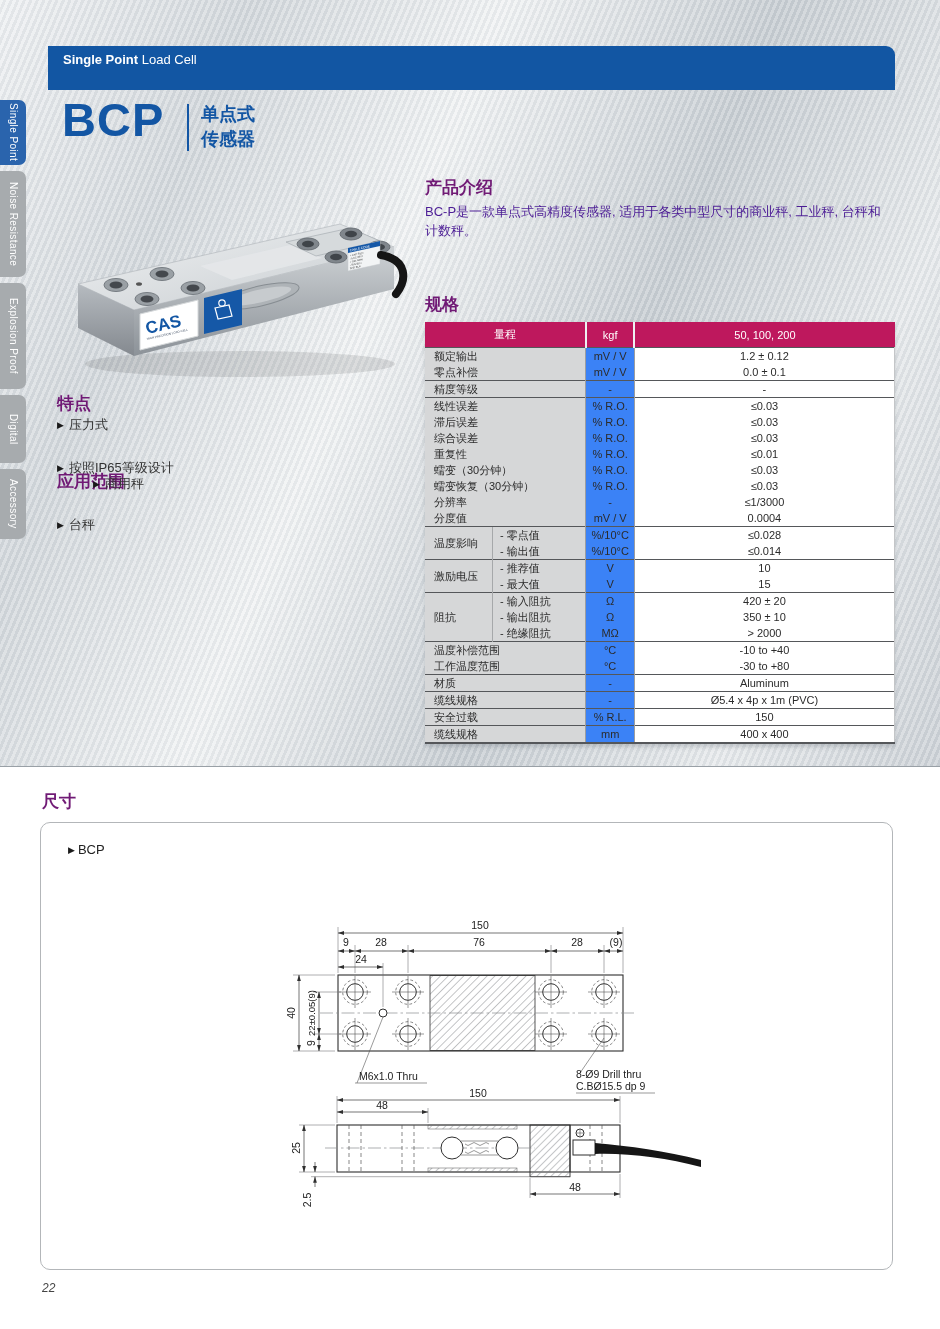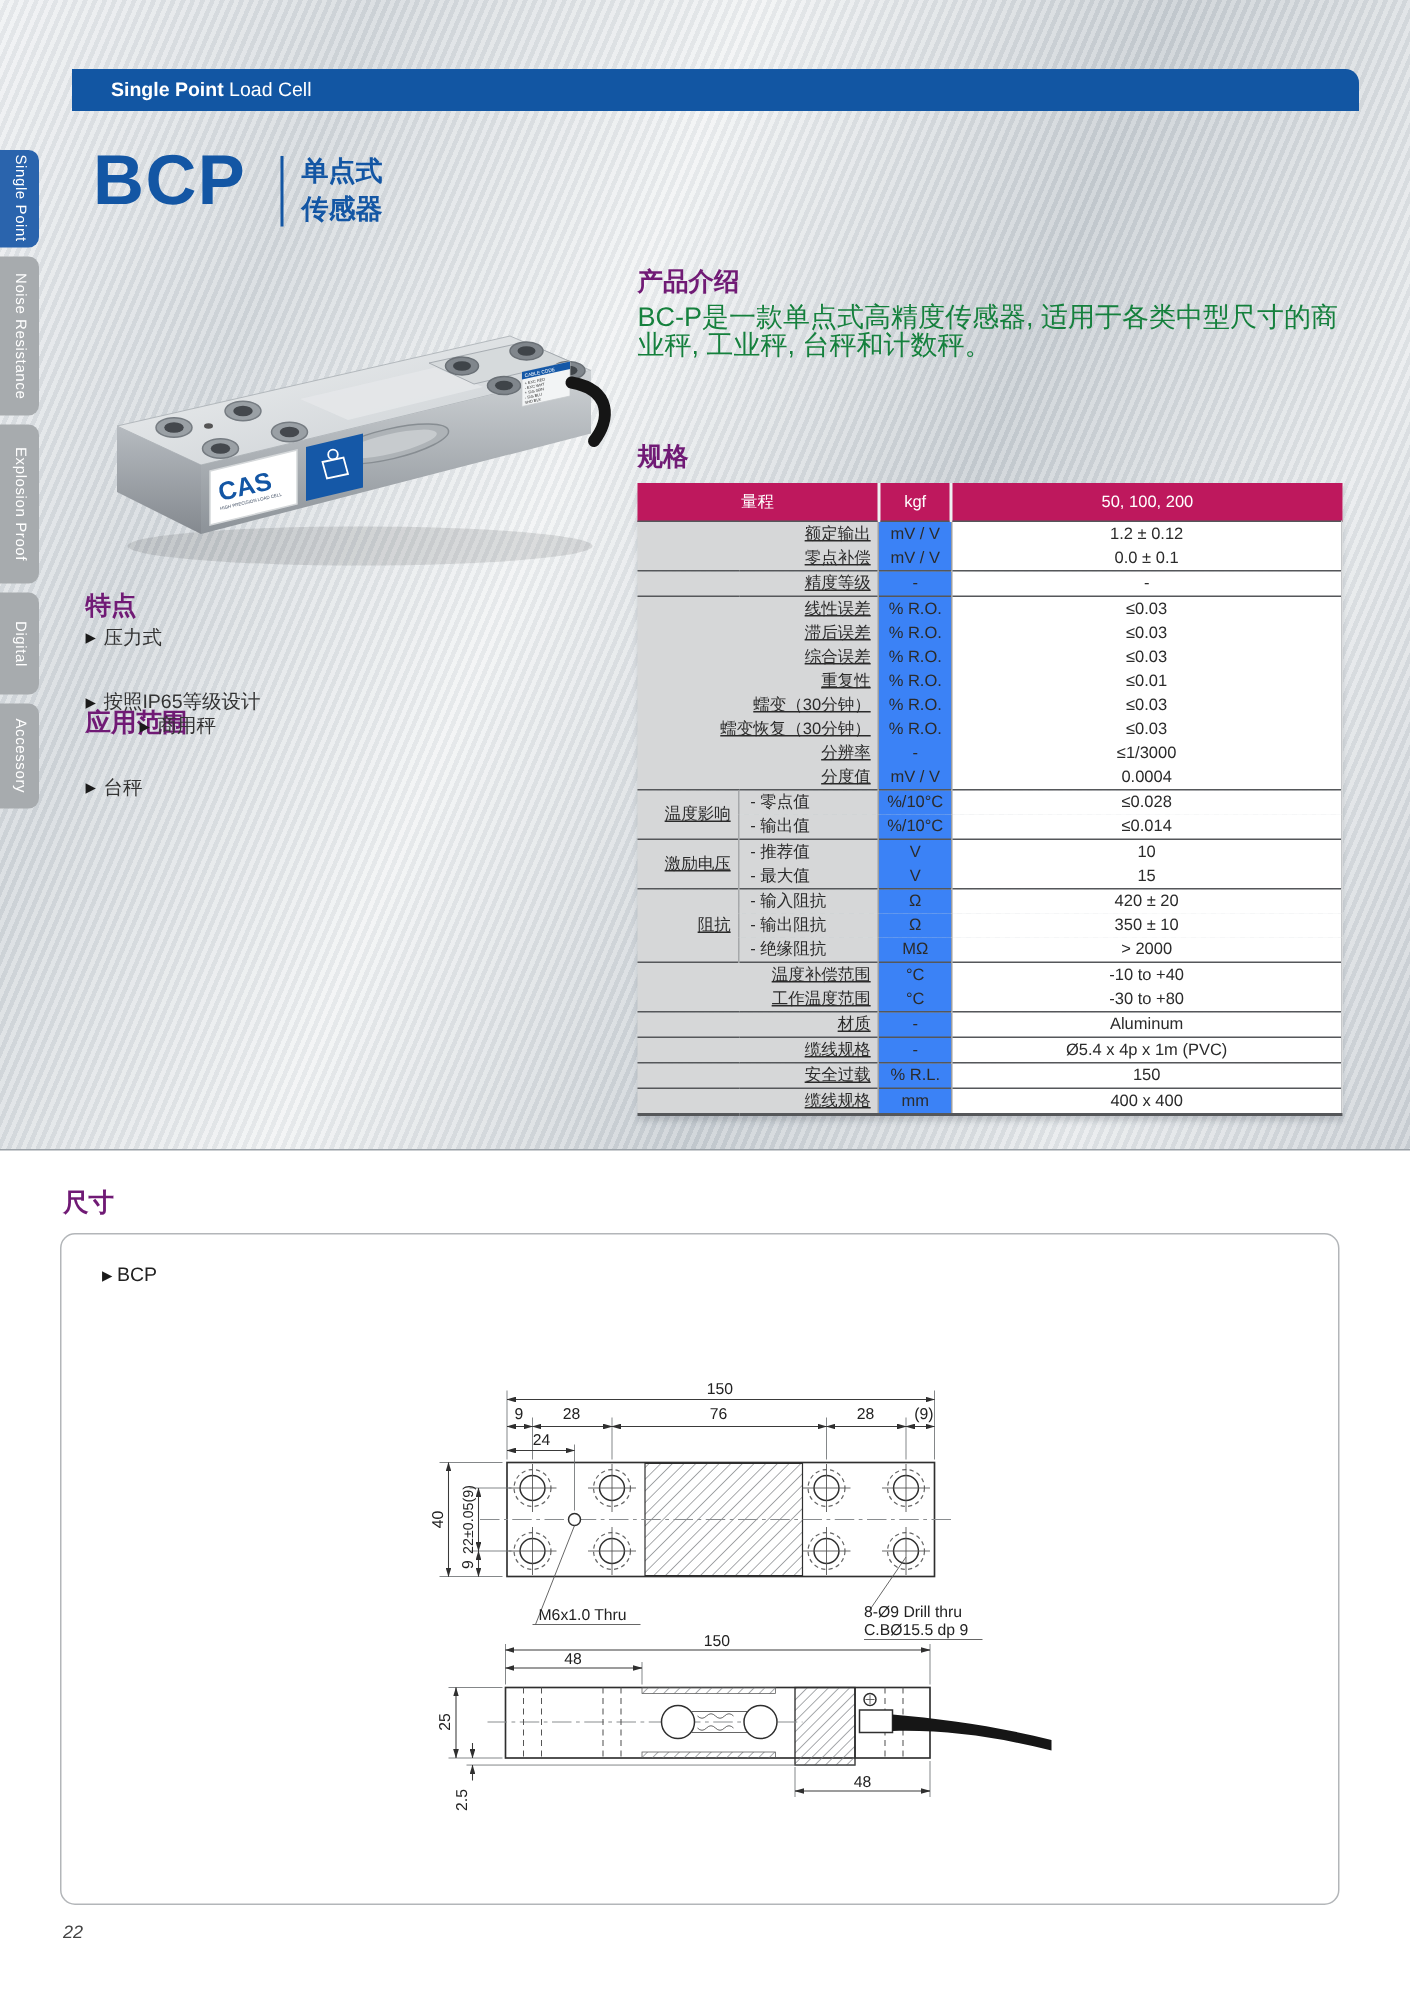--- a/index.html
+++ b/index.html
@@ -6,23 +6,23 @@
   body{width:940px;height:1329px;position:relative;background:#fff;
        font-family:"Liberation Sans","DejaVu Sans",sans-serif;overflow:hidden;}
 
   
   .metal{position:absolute;left:0;top:0;width:940px;height:766px;
     background:
       repeating-linear-gradient(113deg, rgba(255,255,255,.20) 0 3px, rgba(135,145,155,.10) 3px 6px),
       linear-gradient(113deg,#eff1f3 0%,#d3d8dc 20%,#f1f3f4 40%,#c7cdd2 62%,#e7eaec 82%,#ccd1d6 100%);
     border-bottom:1px solid #99a0a6;}
 
-  .header-bar{position:absolute;left:48px;top:46px;width:832px;height:28px;
+  .header-bar{position:absolute;left:48px;top:46px;width:832px;height:44px;
     background:#1256a3;border-radius:0 9px 0 0;color:#fff;font-size:13px;
-    line-height:28px;padding-left:26px;}
+    line-height:28px;padding-left:15px;}
   .header-bar .t-bold{font-weight:bold;}
 
   .tab{position:absolute;left:0;width:26px;border-radius:0 7px 7px 0;color:#fff;
     writing-mode:vertical-rl;display:flex;align-items:center;justify-content:center;
     font-size:10px;letter-spacing:.4px;}
   .tab-active{background:#2a64ad;}
   .tab-inactive{background:#a7abae;}
   #tab-single{top:100px;height:65px;}
   #tab-noise{top:171px;height:106px;}
   #tab-explosion{top:283px;height:106px;}
@@ -35,37 +35,37 @@
   .model-sub{position:absolute;left:201px;top:102px;color:#1356a4;font-size:18px;
     font-weight:bold;line-height:25px;}
 
   .sec-heading{position:absolute;color:#701a75;font-size:17px;font-weight:bold;}
   #intro-h{left:425px;top:176px;}
   #spec-h{left:425px;top:293px;}
   #feat-h{left:57px;top:392px;}
   #app-h{left:57px;top:470px;}
   #dims-h{left:42px;top:790px;}
 
-  .intro-text{position:absolute;left:425px;top:202px;width:468px;font-size:18px;
-    color:#15803d;line-height:19px;}
+  .intro-text{position:absolute;left:425px;top:202px;width:468px;font-size:13px;
+    color:#4c1d95;line-height:19px;}
 
   .bullet-item{position:absolute;left:57px;font-size:13px;color:#333;}
   .bullet-item .tri{font-size:9px;color:#1a1a1a;margin-right:5px;vertical-align:1px;}
   #feat-1{top:416px;} #feat-2{top:435px;margin-top:24px;}
   #app-1{top:475px;padding-left:36px;} #app-2{top:516px;}
 
   
   .spec-table{position:absolute;left:425px;top:322px;width:470px;border-collapse:collapse;
     font-size:11px;color:#2b2b2b;border-bottom:2px solid #55575a;
     box-shadow:0 3px 4px rgba(90,100,110,.25);}
   .spec-table th{background:#be185d;color:#fff;font-weight:normal;height:23px;
     font-size:11px;text-align:center;}
   .spec-table th + th{border-left:2px solid #eef0f2;}
   .spec-table td{padding:0 5px;height:16px;line-height:16px;}
-  .spec-table .lbl,.spec-table .glbl{background:#d6d7d8;text-align:right;padding-left:9px;text-decoration:underline;}
+  .spec-table .lbl,.spec-table .glbl{background:#d6d7d8;text-align:left;padding-left:9px;}
   .spec-table .sub{background:#d6d7d8;text-align:left;border-left:1px solid #a6a8aa;padding-left:7px;}
   .spec-table .unit{border-left:1px solid #9b9da0;text-align:center;background:#3b82f6;}
   .spec-table .val{border-left:1px solid #9b9da0;border-right:1px solid #c4c6c8;
     text-align:center;background:#fff;}
   .spec-table tr.gs td{border-top:1px solid #55575a;}
 
   
   .dims-box{position:absolute;left:40px;top:822px;width:851px;height:446px;background:#fff;
     border:1px solid #b3b6b9;border-radius:10px;}
   .bcp-label{position:absolute;left:68px;top:842px;font-size:13px;color:#222;}

